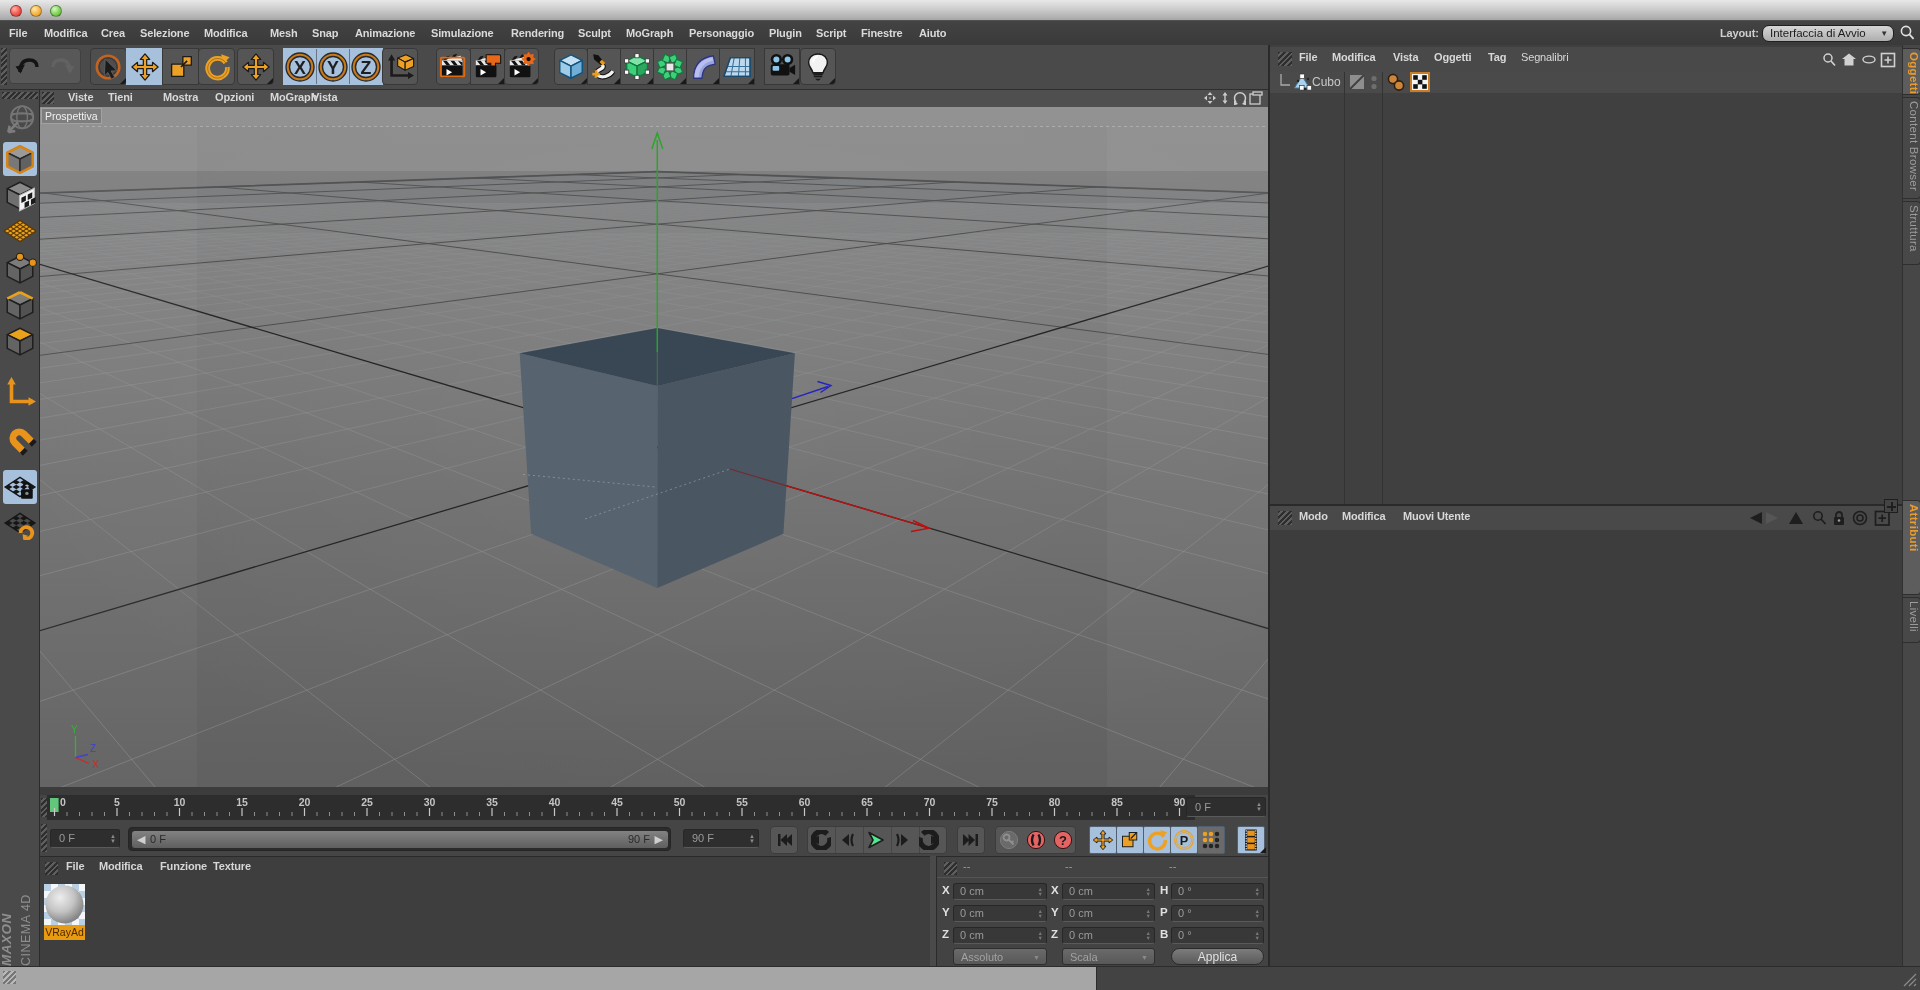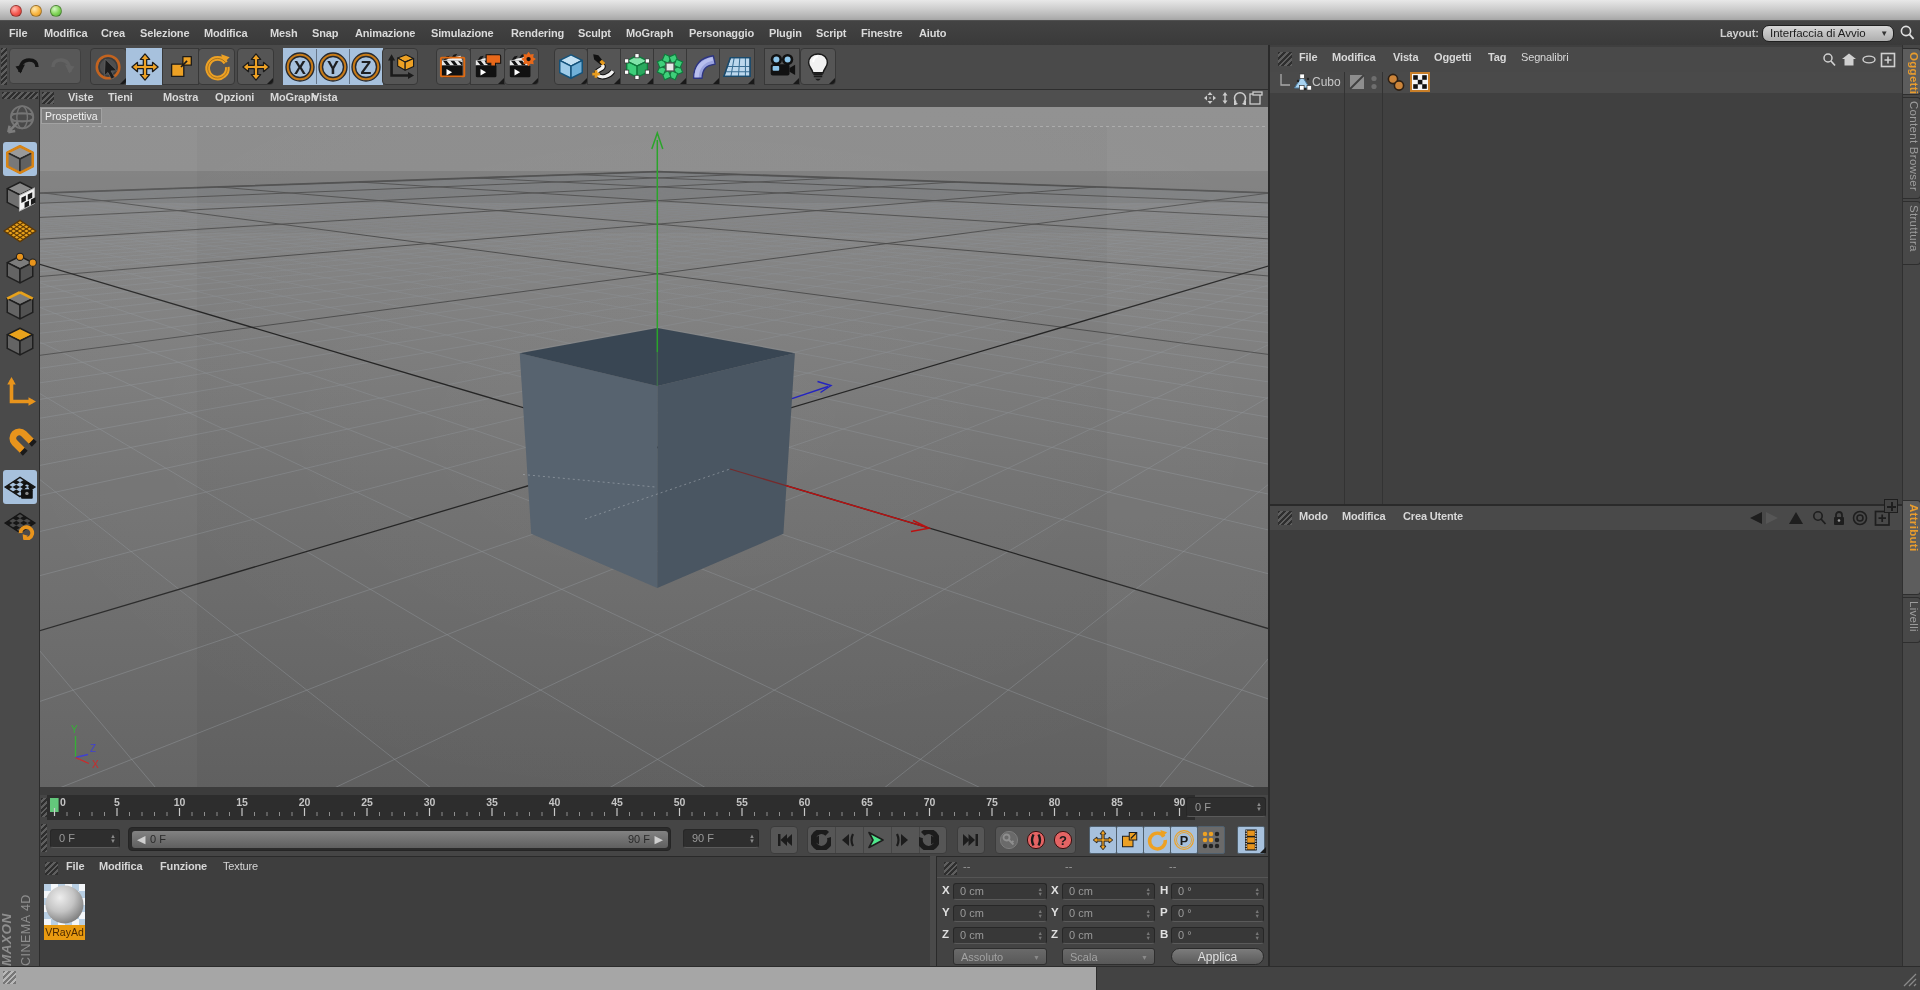--- a/index.html
+++ b/index.html
@@ -749,21 +749,21 @@
           </g>
         </svg></div>
     </div>
     <div class="a" style="right:2px;bottom:3px;width:0;height:0;border-left:6px solid transparent;border-bottom:6px solid #191919"></div>
   </div>
 <div class="a" style="left:40px;top:856px;width:890px;height:110px;background:#3e3e3e;border-top:1px solid #2a2a2a">
     <div class="a handle" style="left:5px;top:5px;width:13px;height:13px"></div>
     <span class="a" style="left:26px;top:3px;color:#d6d6d6;font-size:11px;font-weight:bold;letter-spacing:-.15px">File</span>
     <span class="a" style="left:59px;top:3px;color:#d6d6d6;font-size:11px;font-weight:bold;letter-spacing:-.15px">Modifica</span>
     <span class="a" style="left:120px;top:3px;color:#d6d6d6;font-size:11px;font-weight:bold;letter-spacing:-.15px">Funzione</span>
-    <span class="a" style="left:183px;top:3px;color:#d6d6d6;font-size:11px;font-weight:normal;letter-spacing:-.15px">Texture</span>
+    <span class="a" style="left:173px;top:3px;color:#d6d6d6;font-size:11px;font-weight:bold;letter-spacing:-.15px">Texture</span>
     <div class="a" style="left:4px;top:27px"><svg width="41" height="41" viewBox="0 0 41 41" style="">
         <rect width="41" height="41" fill="#f4f7fa"></rect>
         <rect x="0" y="0" width="7" height="7" fill="#b8cfe4"></rect>
         <rect x="0" y="14" width="7" height="7" fill="#b8cfe4"></rect>
         <rect x="0" y="28" width="7" height="7" fill="#b8cfe4"></rect>
         <rect x="14" y="0" width="7" height="7" fill="#b8cfe4"></rect>
         <rect x="14" y="14" width="7" height="7" fill="#b8cfe4"></rect>
         <rect x="14" y="28" width="7" height="7" fill="#b8cfe4"></rect>
         <rect x="28" y="0" width="7" height="7" fill="#b8cfe4"></rect>
         <rect x="28" y="14" width="7" height="7" fill="#b8cfe4"></rect>
@@ -874,21 +874,21 @@
           <rect x="3.2" y="12.2" width="4.6" height="4.6" fill="#111"></rect>
           <rect x="12.2" y="12.2" width="4.6" height="4.6" fill="#111"></rect>
         </g>
       </svg>
     </div>
     <div class="a" style="left:0;top:459px;width:634px;height:486px;background:#3d3d3d;border-top:2px solid #2a2a2a">
       <div class="a" style="left:0;top:0;width:634px;height:24px;background:#494949"></div>
       <div class="a handle" style="left:8px;top:5px;width:14px;height:14px"></div>
       <span class="a" style="left:29px;top:4px;color:#d8d8d8;font-size:11px;font-weight:bold;letter-spacing:-.15px">Modo</span>
       <span class="a" style="left:72px;top:4px;color:#d8d8d8;font-size:11px;font-weight:bold;letter-spacing:-.15px">Modifica</span>
-      <span class="a" style="left:133px;top:4px;color:#d8d8d8;font-size:11px;font-weight:bold;letter-spacing:-.15px">Crea Utente</span>
+      <span class="a" style="left:133px;top:4px;color:#d8d8d8;font-size:11px;font-weight:bold;letter-spacing:-.15px">Muovi Utente</span>
       <svg width="150" height="17" viewBox="0 0 150 17" style="position:absolute;left:478px;top:4px">
         <path d="M14 2 L14 14 L2 8 Z" fill="#1e1e1e"></path>
         <path d="M18 2 L18 14 L30 8 Z" fill="#565656"></path>
         <g transform="translate(40,0)">
           <path d="M8 2 L15 14 L1 14 Z" fill="#1e1e1e"></path>
         </g>
         <g transform="translate(64,0)">
           <circle cx="6" cy="6" r="4.2" fill="none" stroke="#1e1e1e" stroke-width="1.6"></circle>
           <path d="M9 9 L13.5 14" stroke="#1e1e1e" stroke-width="1.8"></path>
         </g>

